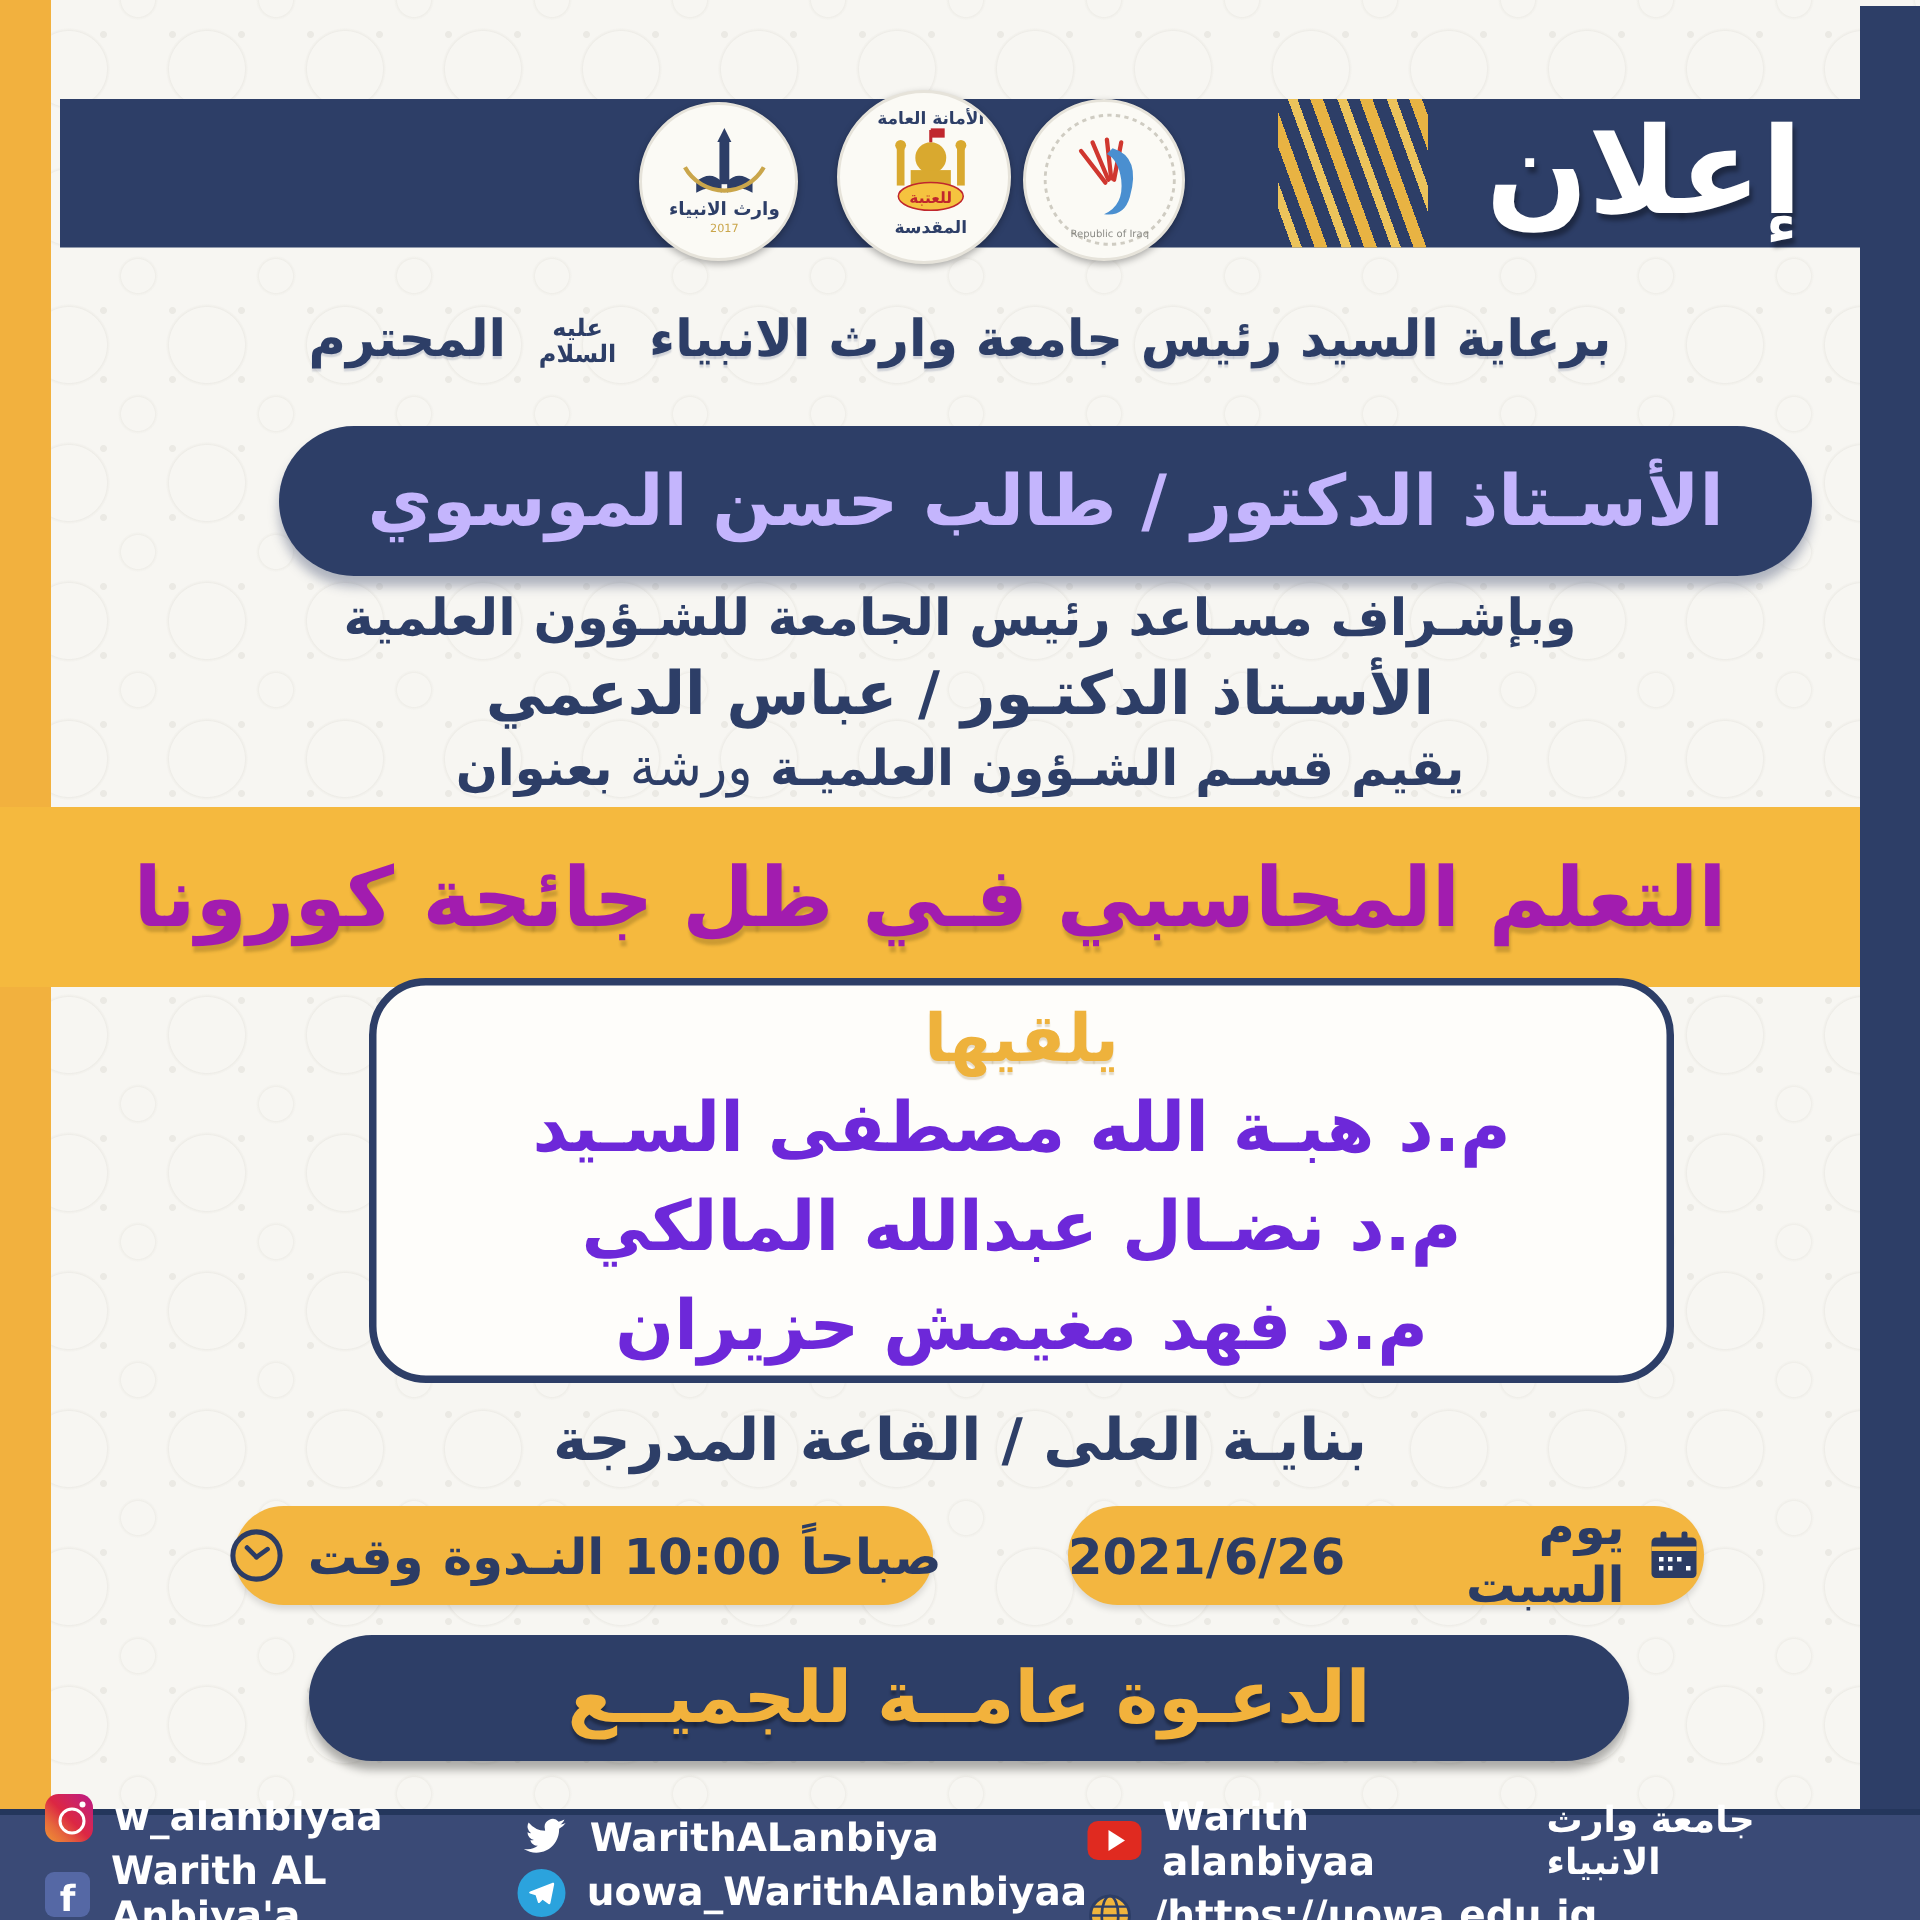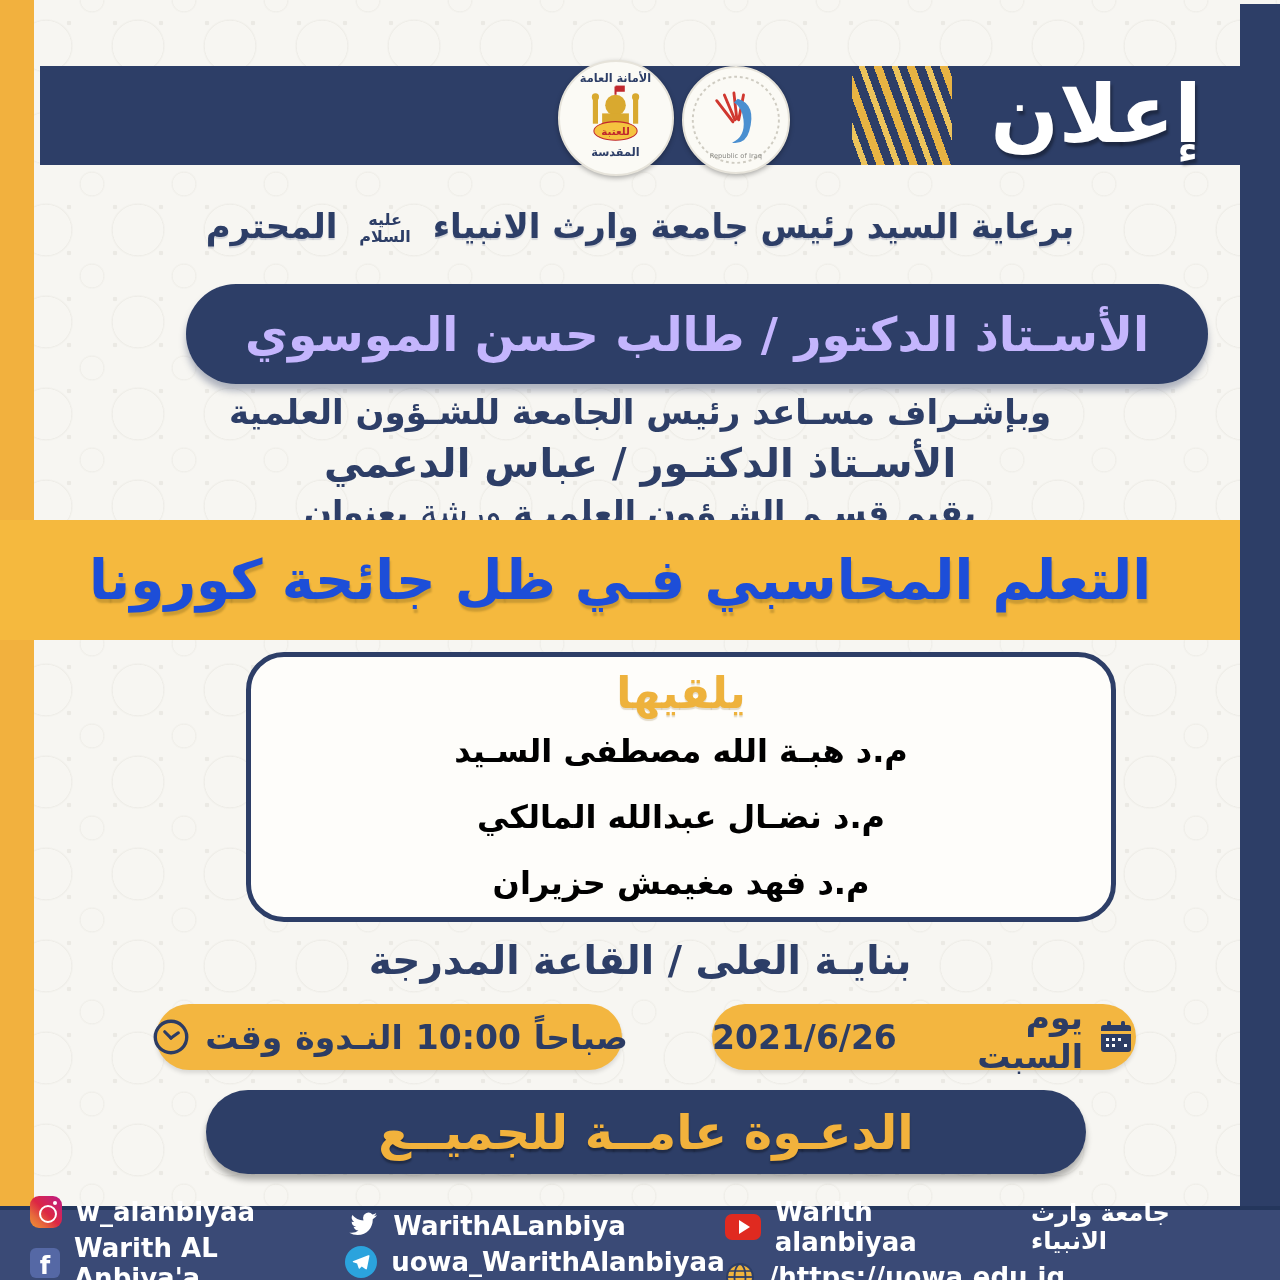--- a/index.html
+++ b/index.html
@@ -24,21 +24,21 @@
   }
   .announcement{
     position:absolute;left:958px;top:62px;width:276px;height:104px;
     display:flex;align-items:center;justify-content:center;
     color:#ffffff;font-size:80px;font-weight:bold;
     text-shadow:2px 4px 3px rgba(0,0,0,.35);
   }
   .logo{
     position:absolute;border-radius:50%;background:#fbfaf5;
     border:2px solid #e6e3da;box-shadow:0 2px 5px rgba(0,0,0,.3);
-    display:flex;align-items:center;justify-content:center;overflow:hidden;
+    display:flex;align-items:center;justify-content:flex-end;overflow:hidden;
   }
   .logo-uni{left:426px;top:68px;width:106px;height:106px;}
   .logo-shrine{left:558px;top:60px;width:116px;height:116px;}
   .logo-ministry{left:682px;top:66px;width:108px;height:108px;}
   .logo svg{width:92%;height:92%;}
   .logo text{font-family:"DejaVu Sans",sans-serif;}
 
   .patronage{
     position:absolute;left:60px;top:206px;width:1160px;text-align:center;direction:rtl;
     color:#2d3e67;font-size:34px;font-weight:bold;text-shadow:0 2px 1px rgba(45,62,103,.18);
@@ -56,32 +56,32 @@
     color:#c4b5fd;font-size:47px;font-weight:bold;
   }
 
   .supervision{position:absolute;left:100px;top:392px;width:1080px;text-align:center;direction:rtl;color:#2d3e67;}
   .sup-line1{font-size:34px;font-weight:bold;margin-bottom:8px;}
   .sup-line2{font-size:40px;font-weight:bold;margin-bottom:6px;}
   .sup-line3{font-size:33px;font-weight:bold;}
   .sup-line3 .warsha{font-weight:normal;font-size:35px;}
 
   .title-band{
-    position:absolute;left:0;top:520px;width:1240px;height:120px;background:#f5b93e;
+    position:absolute;left:0;top:538px;width:1240px;height:120px;background:#f5b93e;
     display:flex;align-items:center;justify-content:center;direction:rtl;
-    color:#1d4ed8;font-size:55px;font-weight:bold;text-shadow:1px 4px 2px rgba(60,50,15,.22);
+    color:#a21caf;font-size:55px;font-weight:bold;text-shadow:1px 4px 2px rgba(60,50,15,.22);
   }
 
   .lecturers-box{
     position:absolute;left:246px;top:652px;width:870px;height:270px;
     background:#fefdfa;border:5px solid #2d3e67;border-radius:38px;
     text-align:center;direction:rtl;padding-top:10px;
   }
   .lecturers-heading{font-size:44px;font-weight:bold;color:#eeb23c;text-shadow:0 2px 1px rgba(120,85,10,.2);}
-  .lecturer-name{font-size:32px;font-weight:bold;color:#000000;line-height:66px;}
+  .lecturer-name{font-size:46px;font-weight:bold;color:#6d28d9;line-height:66px;}
 
   .venue{
     position:absolute;left:100px;top:938px;width:1080px;text-align:center;direction:rtl;
     color:#2d3e67;font-size:39px;font-weight:bold;
   }
 
   .pill{
     position:absolute;top:1004px;height:66px;background:#f3b640;border-radius:33px;
     display:flex;align-items:center;justify-content:center;gap:13px;
     color:#2c3c64;font-size:33px;font-weight:bold;box-shadow:0 3px 4px rgba(0,0,0,.12);
@@ -128,20 +128,31 @@
 
 <div class="poster">
 
   <div class="stripe-left"></div>
   <div class="stripe-right"></div>
 
   <div class="header-band"></div>
   <div class="diag-stripes"></div>
   <div class="announcement">إعلان</div>
 
+  <div class="logo logo-uni">
+    <svg viewBox="0 0 100 100">
+      <path d="M50 12 L55 22 L45 22 Z" fill="#2d3e67"></path>
+      <rect x="46.5" y="20" width="7" height="32" fill="#2d3e67"></rect>
+      <path d="M30 50 Q40 42 48 50 L48 58 Q40 52 30 58 Z" fill="#2d3e67"></path>
+      <path d="M70 50 Q60 42 52 50 L52 58 Q60 52 70 58 Z" fill="#2d3e67"></path>
+      <path d="M22 40 A32 32 0 0 0 78 40" fill="none" stroke="#caa64b" stroke-width="3"></path>
+      <text x="50" y="74" font-size="13" font-weight="bold" fill="#2d3e67" text-anchor="middle">وارث الانبياء</text>
+      <text x="50" y="86" font-size="8" fill="#caa64b" text-anchor="middle">2017</text>
+    </svg>
+  </div>
 
   <div class="logo logo-shrine">
     <svg viewBox="0 0 100 100">
       <text x="50" y="16" font-size="11" font-weight="bold" fill="#2d3e67" text-anchor="middle">الأمانة العامة</text>
       <rect x="28" y="32" width="5" height="24" fill="#d9a92f"></rect>
       <rect x="67" y="32" width="5" height="24" fill="#d9a92f"></rect>
       <circle cx="30.5" cy="30" r="3.5" fill="#d9a92f"></circle>
       <circle cx="69.5" cy="30" r="3.5" fill="#d9a92f"></circle>
       <circle cx="50" cy="38" r="10" fill="#d9a92f"></circle>
       <line x1="50" y1="28" x2="50" y2="20" stroke="#c0272d" stroke-width="2"></line>

